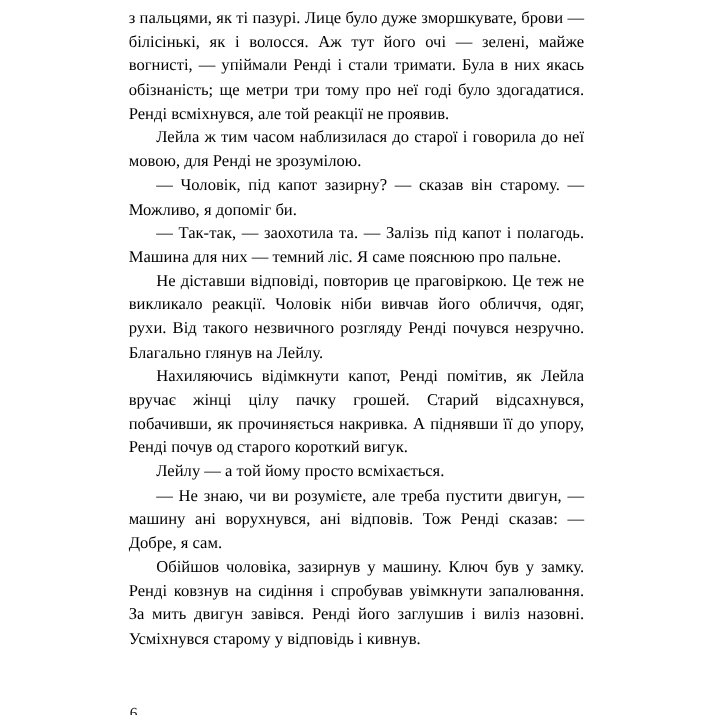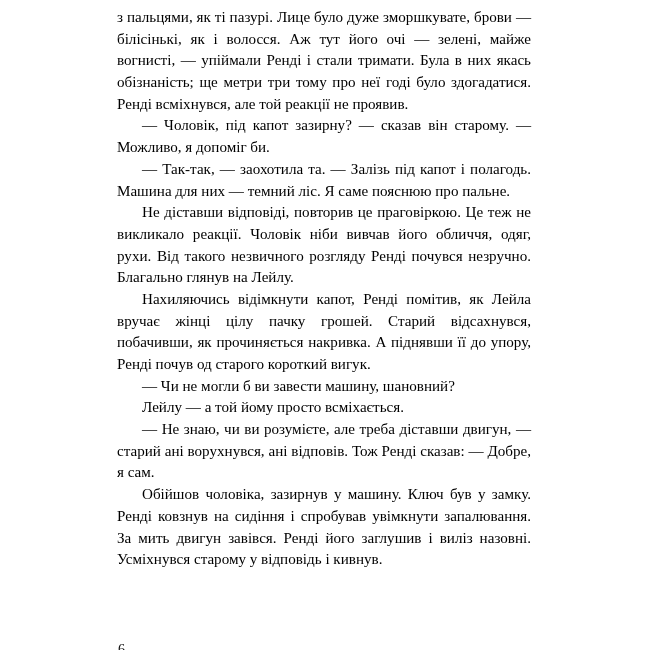--- a/index.html
+++ b/index.html
@@ -69,35 +69,35 @@
 </style>
 </head>
 <body>
 
 <div id="page">
 
   <div id="textblock">
 
     <p class="continued">з пальцями, як ті пазурі. Лице було дуже зморшкувате, брови — білісінькі, як і волосся. Аж тут його очі — зелені, майже вогнисті, — упіймали Ренді і стали тримати. Була в них якась обізнаність; ще метри три тому про неї годі було здогадатися. Ренді всміхнувся, але той реакції не проявив.</p>
 
+    <p>Лейла ж тим часом наблизилася до старої і говорила до неї мовою, для Ренді не зрозумілою.</p>
 
     <p>— Чоловік, під капот зазирну? — сказав він старому. — Можливо, я допоміг би.</p>
 
     <p>— Так-так, — заохотила та. — Залізь під капот і полагодь. Машина для них — темний ліс. Я саме пояснюю про пальне.</p>
 
     <p>Не діставши відповіді, повторив це праговіркою. Це теж не викликало реакції. Чоловік ніби вивчав його обличчя, одяг, рухи. Від такого незвичного розгляду Ренді почувся незручно. Благально глянув на Лейлу.</p>
 
     <p>Нахиляючись відімкнути капот, Ренді помітив, як Лейла вручає жінці цілу пачку грошей. Старий відсахнувся, побачивши, як прочиняється накривка. А піднявши її до упору, Ренді почув од старого короткий вигук.</p>
 
 
-    <p>— Чи не могли б ви завести машину, шановний?</p>
 
     <p>Лейлу — а той йому просто всміхається.</p>
 
-    <p>— Не знаю, чи ви розумієте, але треба діставши двигун, — старий ані ворухнувся, ані відповів. Тож Ренді сказав: — Добре, я сам.</p>
+    <p>— Не знаю, чи ви розумієте, але треба пустити двигун, — машину ані ворухнувся, ані відповів. Тож Ренді сказав: — Добре, я сам.</p>
 
     <p>Обійшов чоловіка, зазирнув у машину. Ключ був у замку. Ренді ковзнув на сидіння і спробував увімкнути запалювання. За мить двигун завівся. Ренді його заглушив і виліз назовні. Усміхнувся старому у відповідь і кивнув.</p>
 
   </div>
 
   <div class="pagenum">6</div>
 
 </div>
 
 </body></html>

